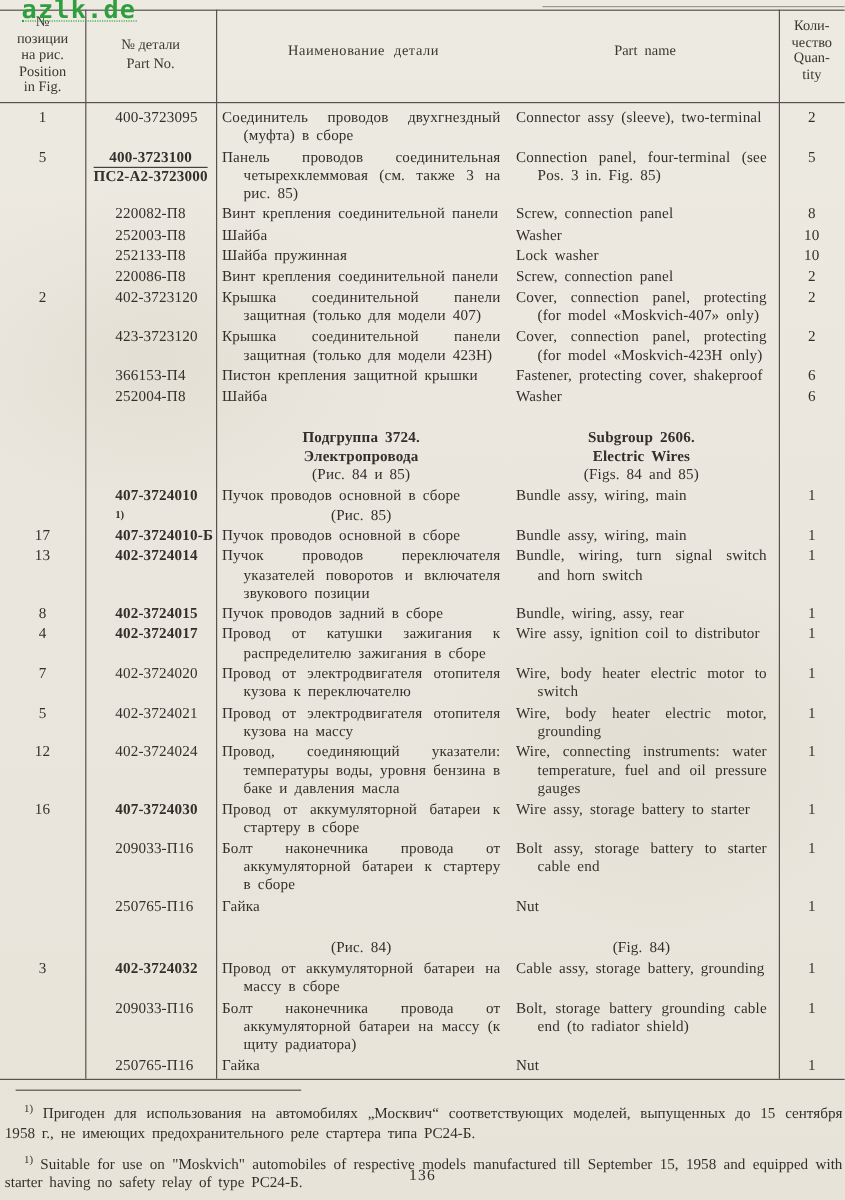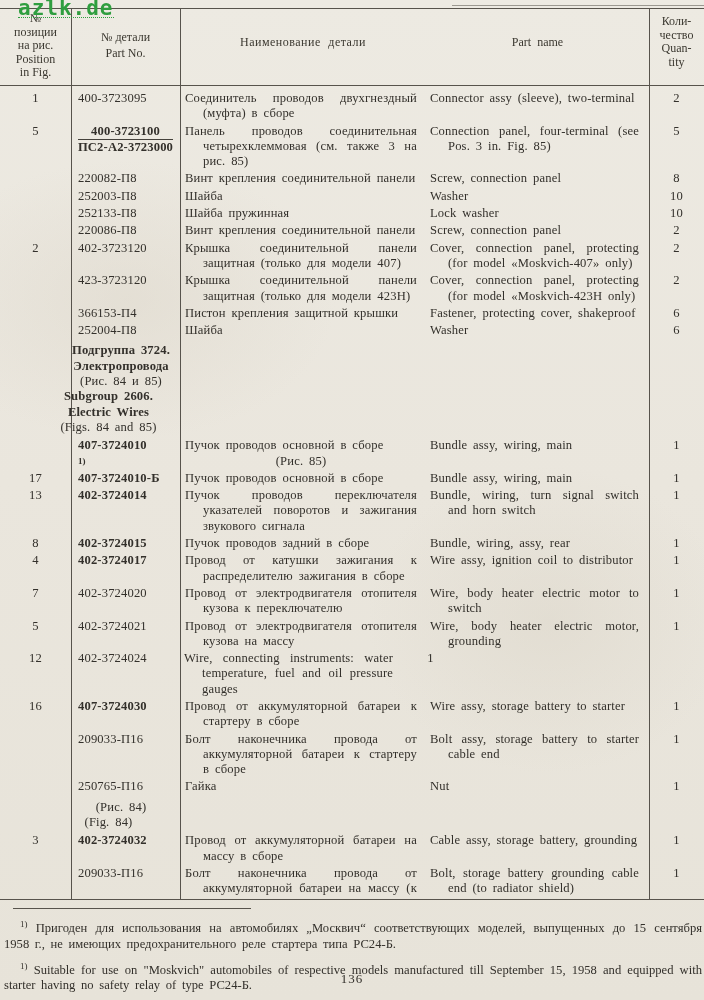--- a/index.html
+++ b/index.html
@@ -39,32 +39,32 @@
   .th-pos{left:0;top:3px;width:71px;}
   .th-part{left:71px;top:20px;width:109px;line-height:16px;}
   .th-ru{left:180px;top:27px;width:246px;letter-spacing:.5px;word-spacing:4px;}
   .th-en{left:426px;top:27px;width:223px;word-spacing:3px;}
   .th-qty{left:649px;top:6px;width:55px;}
   
   .tbody{position:absolute;left:0;top:91px;width:704px;height:806px;overflow:hidden;
          font-size:12.6px;line-height:15.3px;word-spacing:2.5px;letter-spacing:.15px;}
   .row{display:flex;margin-bottom:2px;}
   .c-pos{width:71px;flex:none;text-align:center;}
-  .c-part{width:109px;flex:none;padding-left:7px;box-sizing:border-box;}
+  .c-part{width:109px;flex:none;padding-left:25px;box-sizing:border-box;}
   .c-ru{width:246px;flex:none;box-sizing:border-box;padding-left:5px;padding-right:9px;}
   .c-en{width:223px;flex:none;box-sizing:border-box;padding-left:4px;padding-right:10px;}
   .c-qty{width:55px;flex:none;text-align:center;}
   .nm{text-align:justify;padding-left:18px;text-indent:-18px;}
   .center-line{text-align:center;text-indent:0;padding-left:0;}
   .bold{font-weight:bold;}
   .frac{display:inline-block;text-align:center;}
   .frac .over{border-bottom:1px solid #44413b;padding:0 3px;}
   .c-part.fracwrap{text-align:center;padding-left:0;}
   .mark{font-size:9px;vertical-align:5px;letter-spacing:0;}
-  .sect{margin-top:5px;margin-bottom:3px;flex-direction:column;}
+  .sect{margin-top:19px;margin-bottom:3px;}
   .sect .c-ru,.sect .c-en{text-align:center;}
   
   .fn-rule{left:13px;top:908px;width:238px;}
   .fnotes{position:absolute;left:4px;top:917px;width:698px;font-size:12.6px;line-height:15.8px;
           word-spacing:2.5px;text-align:justify;}
   .fn{margin:0 0 6px 0;}
   .fn .indent{display:inline-block;width:16px;}
   .pageno{position:absolute;left:0;top:971px;width:704px;text-align:center;font-size:13px;letter-spacing:1px;}
 </style>
 </head>
@@ -274,21 +274,21 @@
           <div class="nm">Bundle assy, wiring, main</div>
         </div>
         <div class="c-qty">1</div>
       </div>
       <div class="row">
         <div class="c-pos">13</div>
         <div class="c-part">
           <div class="bold">402-3724014</div>
         </div>
         <div class="c-ru">
-          <div class="nm">Пучок проводов переключателя указателей поворотов и зажигания звукового сигнала</div>
+          <div class="nm">Пучок проводов переключателя указателей поворотов и включателя звукового позиции</div>
         </div>
         <div class="c-en">
           <div class="nm">Bundle, wiring, turn signal switch and horn switch</div>
         </div>
         <div class="c-qty">1</div>
       </div>
       <div class="row">
         <div class="c-pos">8</div>
         <div class="c-part">
           <div class="bold">402-3724015</div>
@@ -337,20 +337,23 @@
         </div>
         <div class="c-en">
           <div class="nm">Wire, body heater electric motor, grounding</div>
         </div>
         <div class="c-qty">1</div>
       </div>
       <div class="row">
         <div class="c-pos">12</div>
         <div class="c-part">
           <div class="">402-3724024</div>
+        </div>
+        <div class="c-ru">
+          <div class="nm">Провод, соединяющий указатели: температуры воды, уровня бензина в баке и давления масла</div>
         </div>
         <div class="c-en">
           <div class="nm">Wire, connecting instruments: water temperature, fuel and oil pressure gauges</div>
         </div>
         <div class="c-qty">1</div>
       </div>
       <div class="row">
         <div class="c-pos">16</div>
         <div class="c-part">
           <div class="bold">407-3724030</div>

